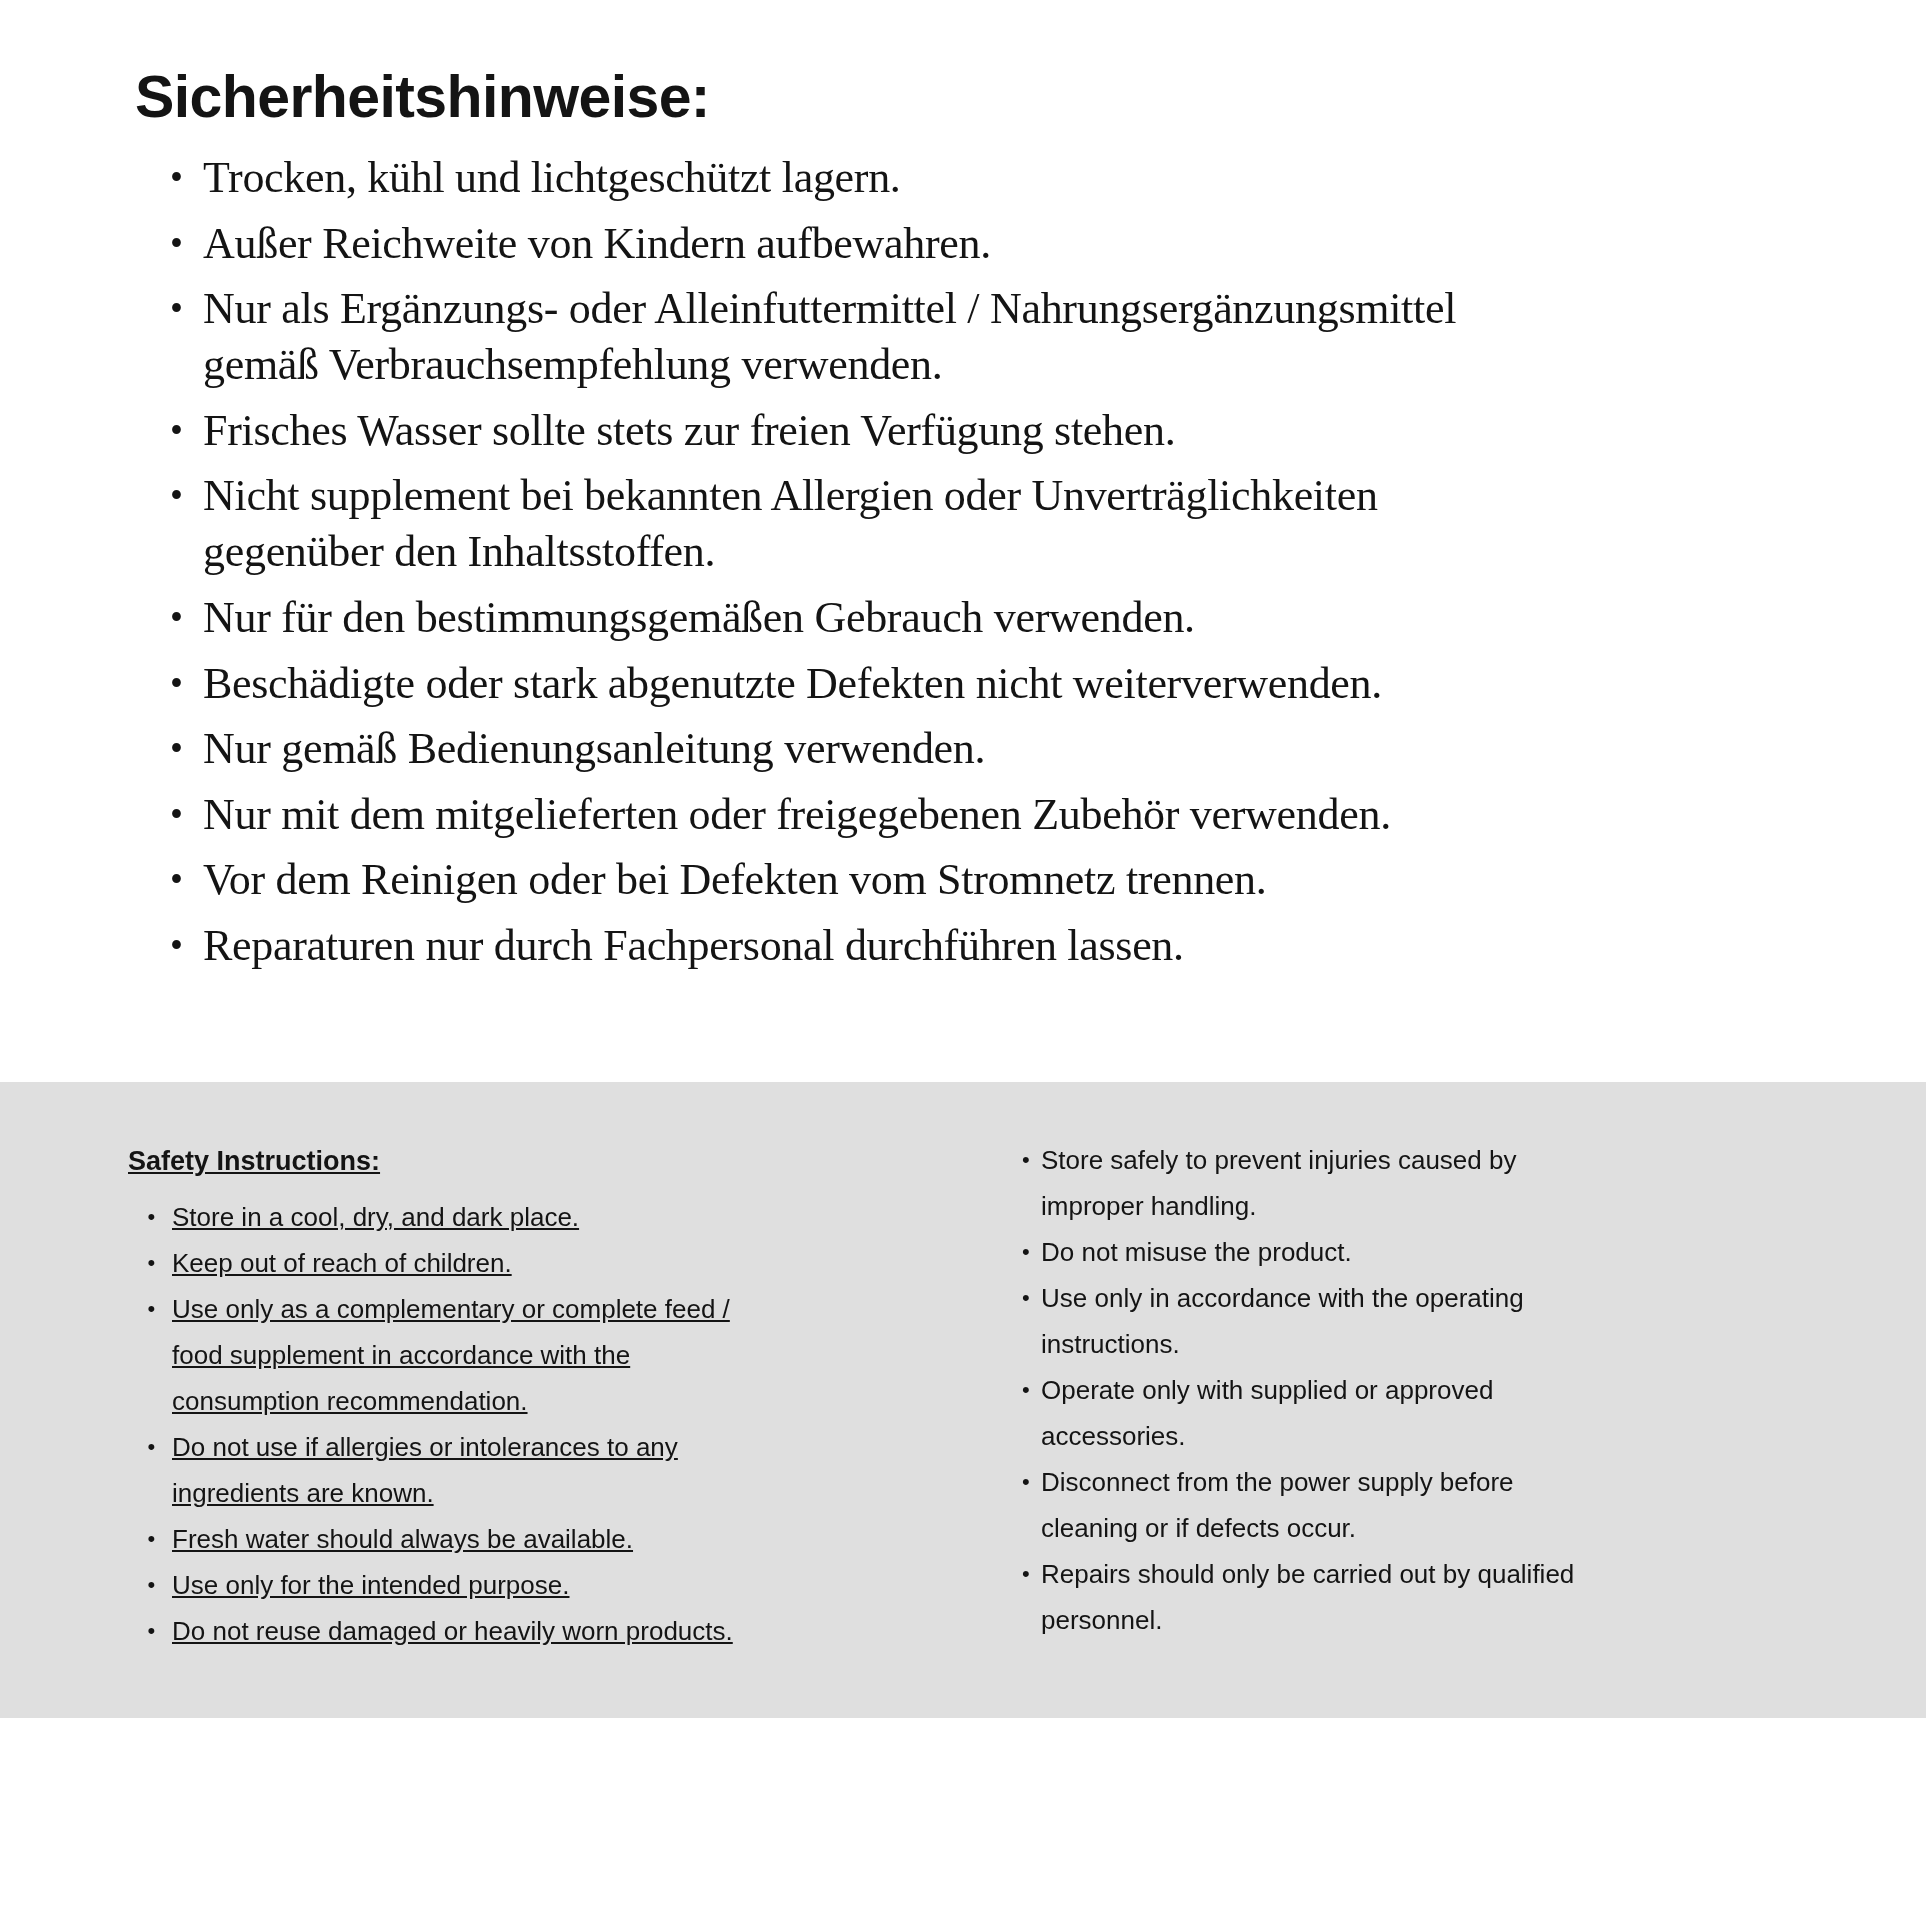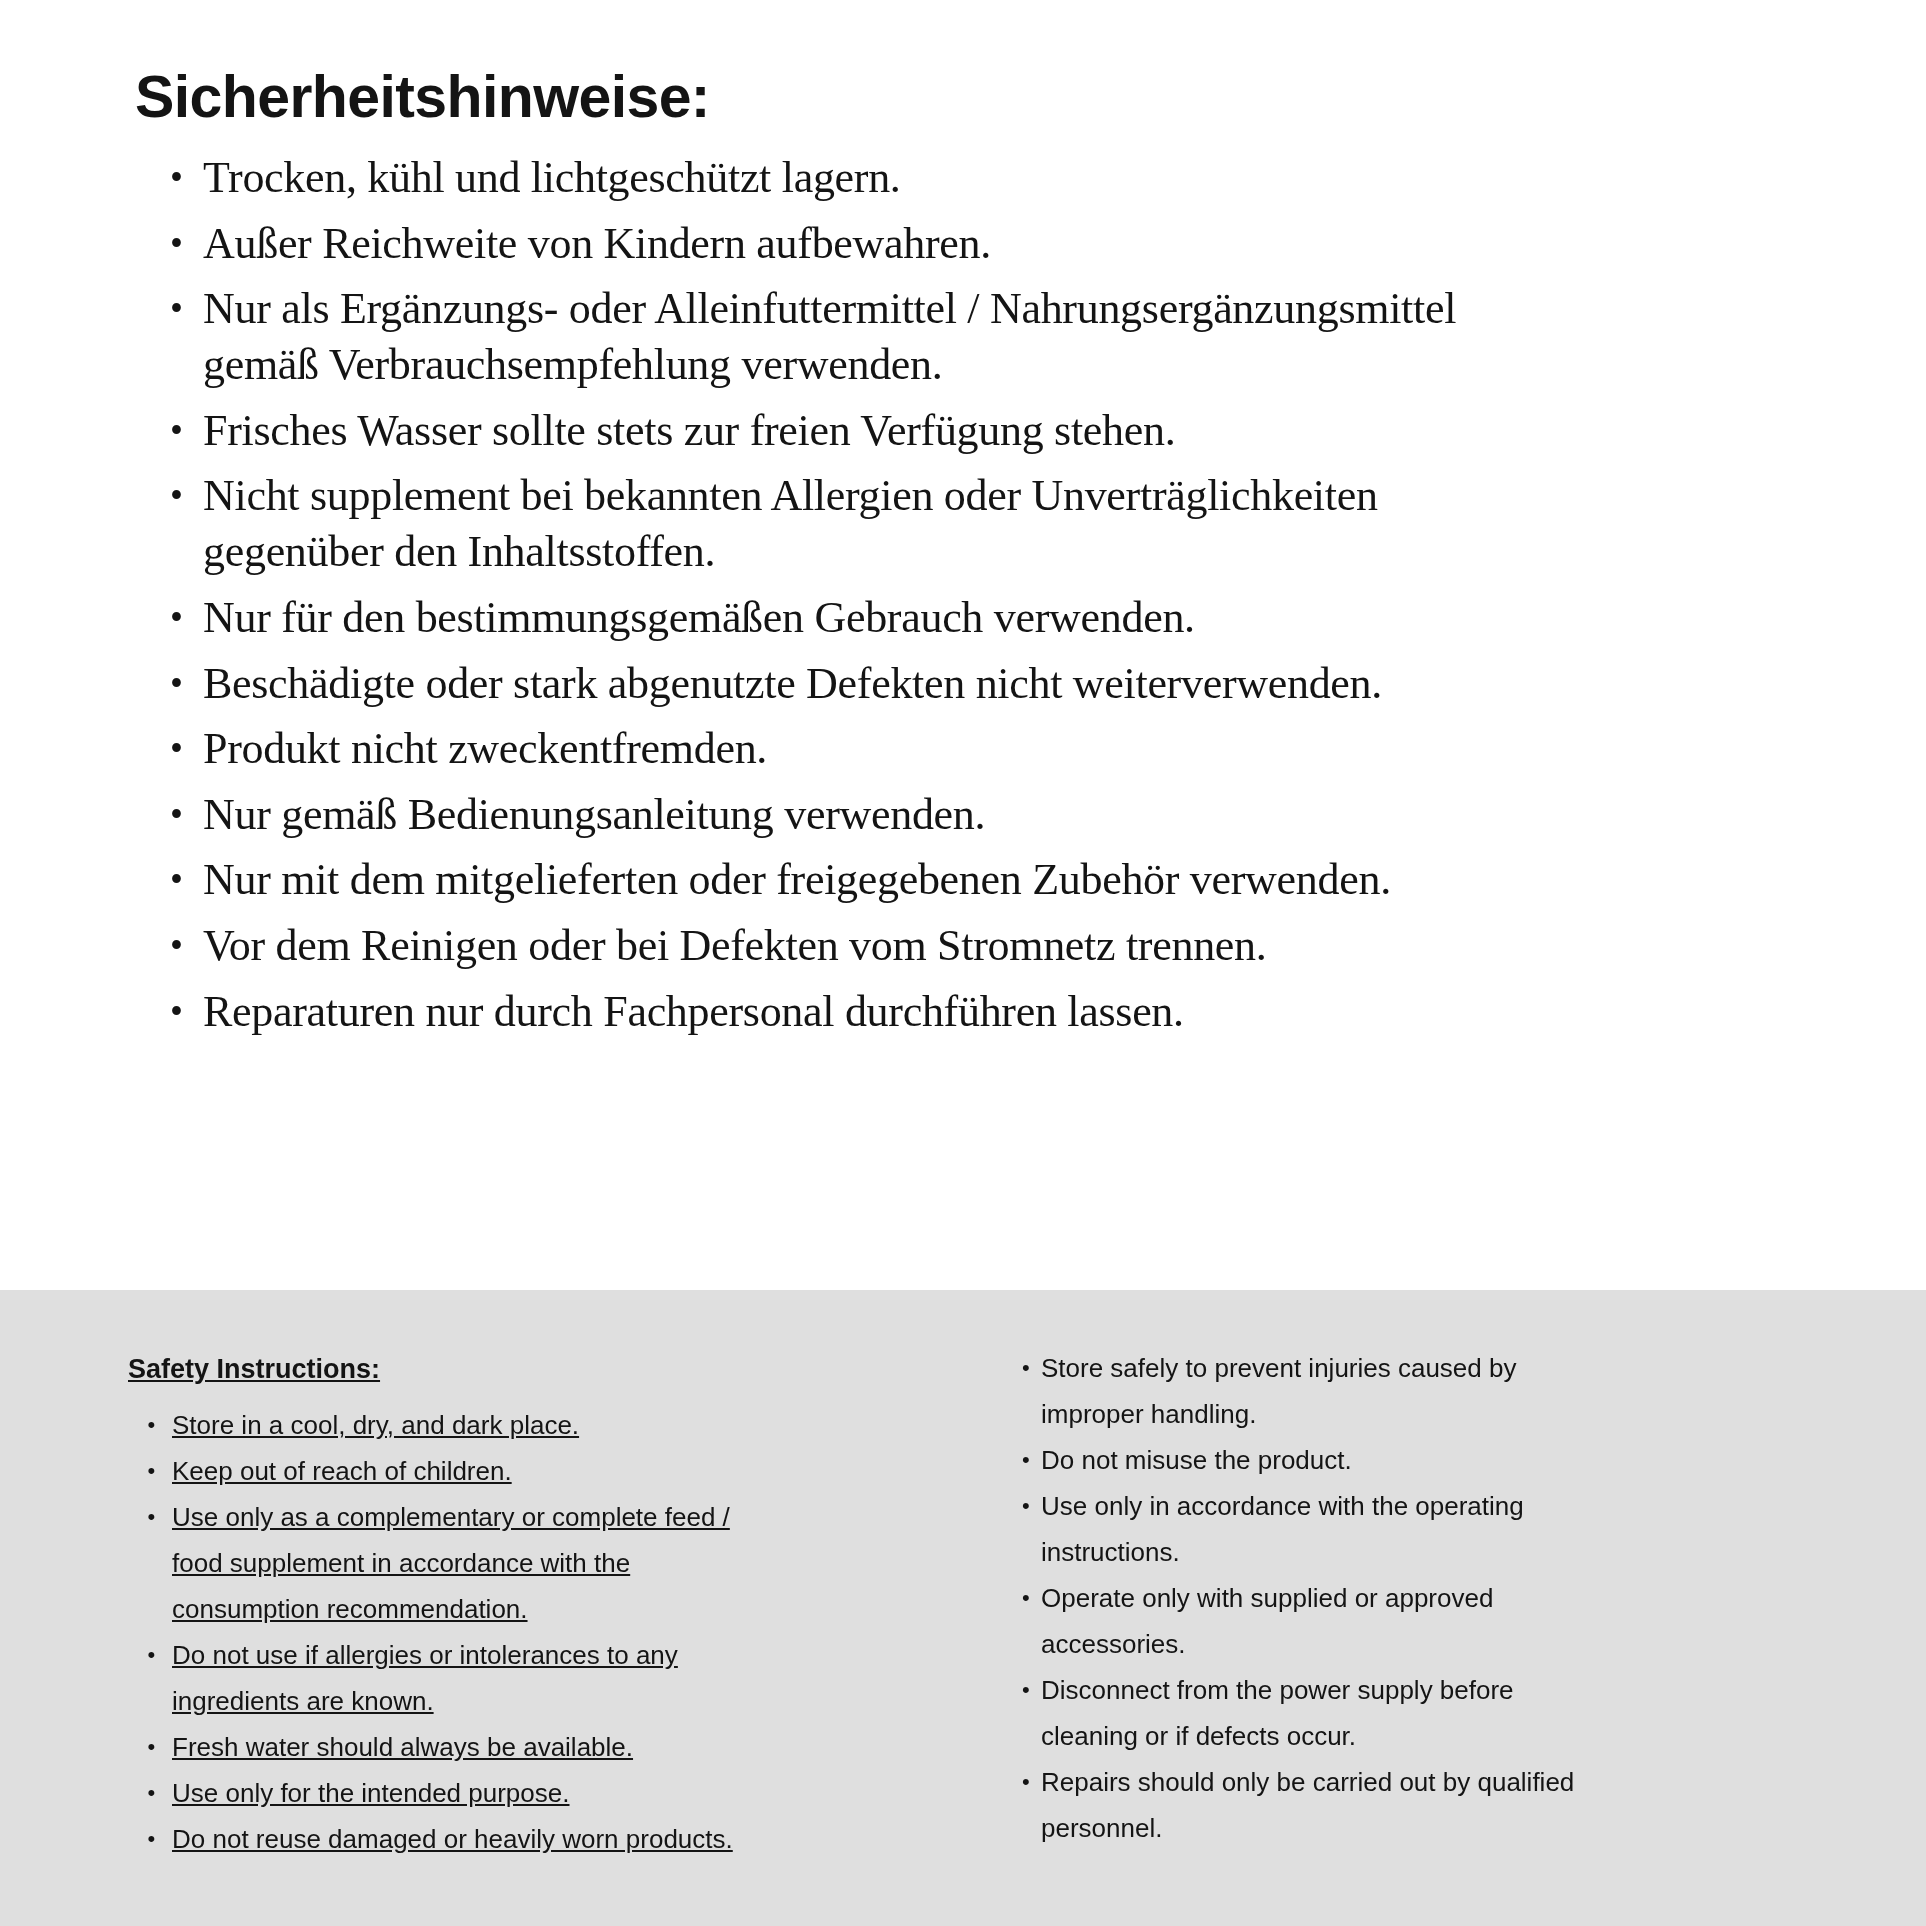--- a/index.html
+++ b/index.html
@@ -9,21 +9,21 @@
   body {
     width: 1926px;
     height: 1926px;
     background: #ffffff;
     color: #141414;
     font-family: "Liberation Sans", sans-serif;
     overflow: hidden;
   }
   .de-section {
     box-sizing: border-box;
-    height: 1290px;
+    height: 1082px;
     padding: 63px 39px 0 135px;
   }
   .de-title {
     margin: 0;
     font-size: 59px;
     font-weight: 700;
     line-height: 68px;
     letter-spacing: -0.6px;
   }
   ul.bullets {
@@ -108,21 +108,20 @@
   <ul class="bullets de-list">
     <li>Trocken, kühl und lichtgeschützt lagern.</li>
     <li>Außer Reichweite von Kindern aufbewahren.</li>
     <li>Nur als Ergänzungs- oder Alleinfuttermittel / Nahrungsergänzungsmittel
 gemäß Verbrauchsempfehlung verwenden.</li>
     <li>Frisches Wasser sollte stets zur freien Verfügung stehen.</li>
     <li>Nicht supplement bei bekannten Allergien oder Unverträglichkeiten
 gegenüber den Inhaltsstoffen.</li>
     <li>Nur für den bestimmungsgemäßen Gebrauch verwenden.</li>
     <li>Beschädigte oder stark abgenutzte Defekten nicht weiterverwenden.</li>
-    <li>Produkt nicht zweckentfremden.</li>
     <li>Nur gemäß Bedienungsanleitung verwenden.</li>
     <li>Nur mit dem mitgelieferten oder freigegebenen Zubehör verwenden.</li>
     <li>Vor dem Reinigen oder bei Defekten vom Stromnetz trennen.</li>
     <li>Reparaturen nur durch Fachpersonal durchführen lassen.</li>
   </ul>
 </div>
 
 <div class="en-section">
   <div class="en-left">
     <h2 class="en-title">Safety Instructions:</h2>

